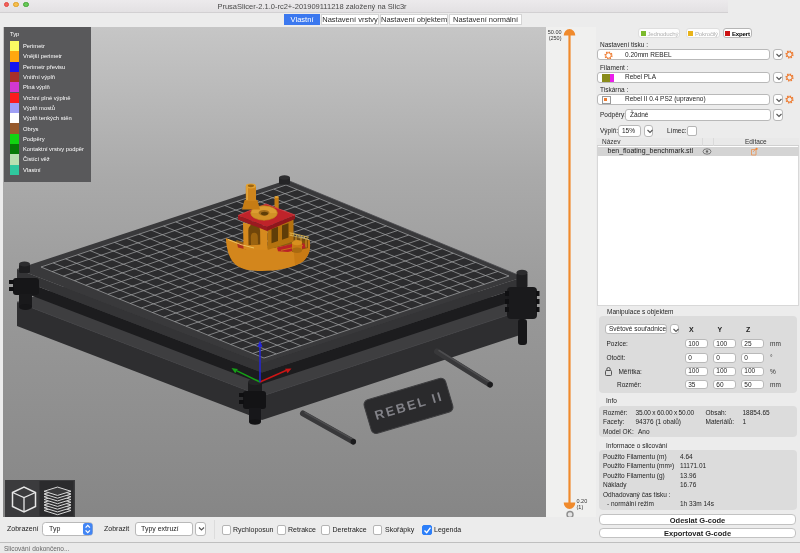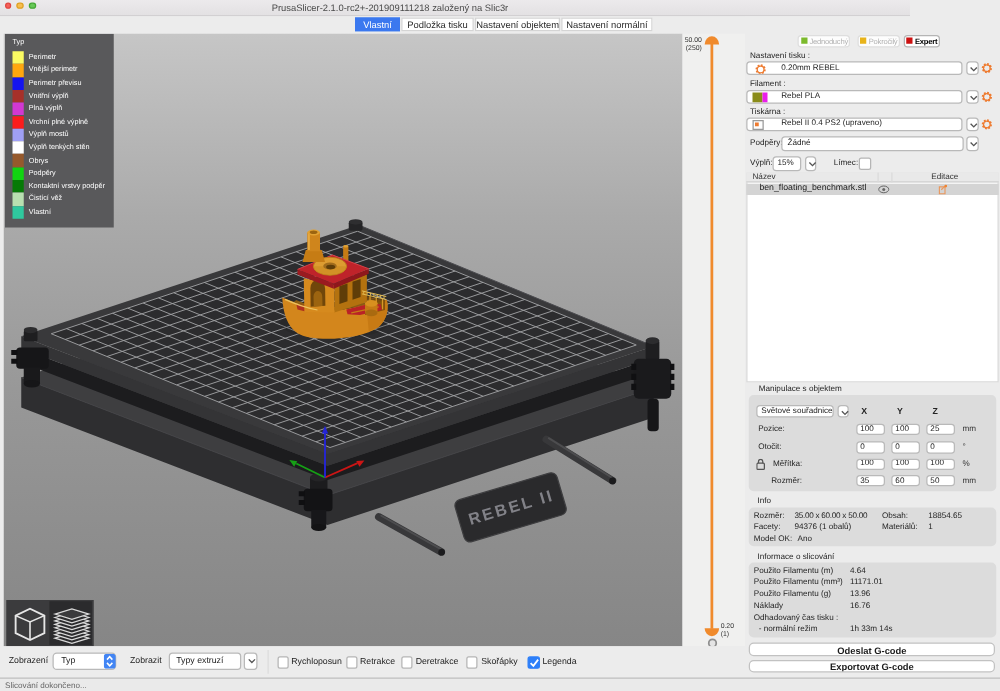--- a/index.html
+++ b/index.html
@@ -31,21 +31,21 @@
 </style></head>
 <body>
 <div id="titlebar">
   <div class="tl" style="left:3.6px;background:#f4615b;border:0.5px solid #e14640;"></div>
   <div class="tl" style="left:13.3px;background:#f6be4f;border:0.5px solid #dfa023;"></div>
   <div class="tl" style="left:23.1px;background:#68c858;border:0.5px solid #43a734;"></div>
   <span id="title">PrusaSlicer-2.1.0-rc2+-201909111218 založený na Slic3r</span>
 </div>
 <div id="tabs">
   <span class="tab sel" style="left:284px;width:36px;">Vlastní</span>
-  <span class="tab" style="left:321px;width:58px;">Podložka tisku</span>
+  <span class="tab" style="left:321px;width:58px;">Nastavení vrstvy</span>
   <span class="tab" style="left:380px;width:68px;">Nastavení objektem</span>
   <span class="tab" style="left:449px;width:73px;">Nastavení normální</span>
 </div>
 <div id="viewport">
 <svg width="543" height="490" viewBox="3 27 543 490" style="position:absolute;left:0;top:0;">
 <polygon points="17,302 262,396 523,310 523,334 262,420 17,326" fill="#2e2e30"></polygon>
       <polyline points="17,302 262,396 523,310" fill="none" stroke="#48484b" stroke-width="1"></polyline>
 <polygon points="287,214 523,310 262,396 17,302" fill="#3e3e40"></polygon>
 <polygon points="17,278.5 262,372.5 523,286.5 523,298 262,384 17,290" fill="#1c1c1e"></polygon>
 <polygon points="17,269 262,363 523,277 523,286.5 262,372.5 17,278.5" fill="#343436"></polygon>

